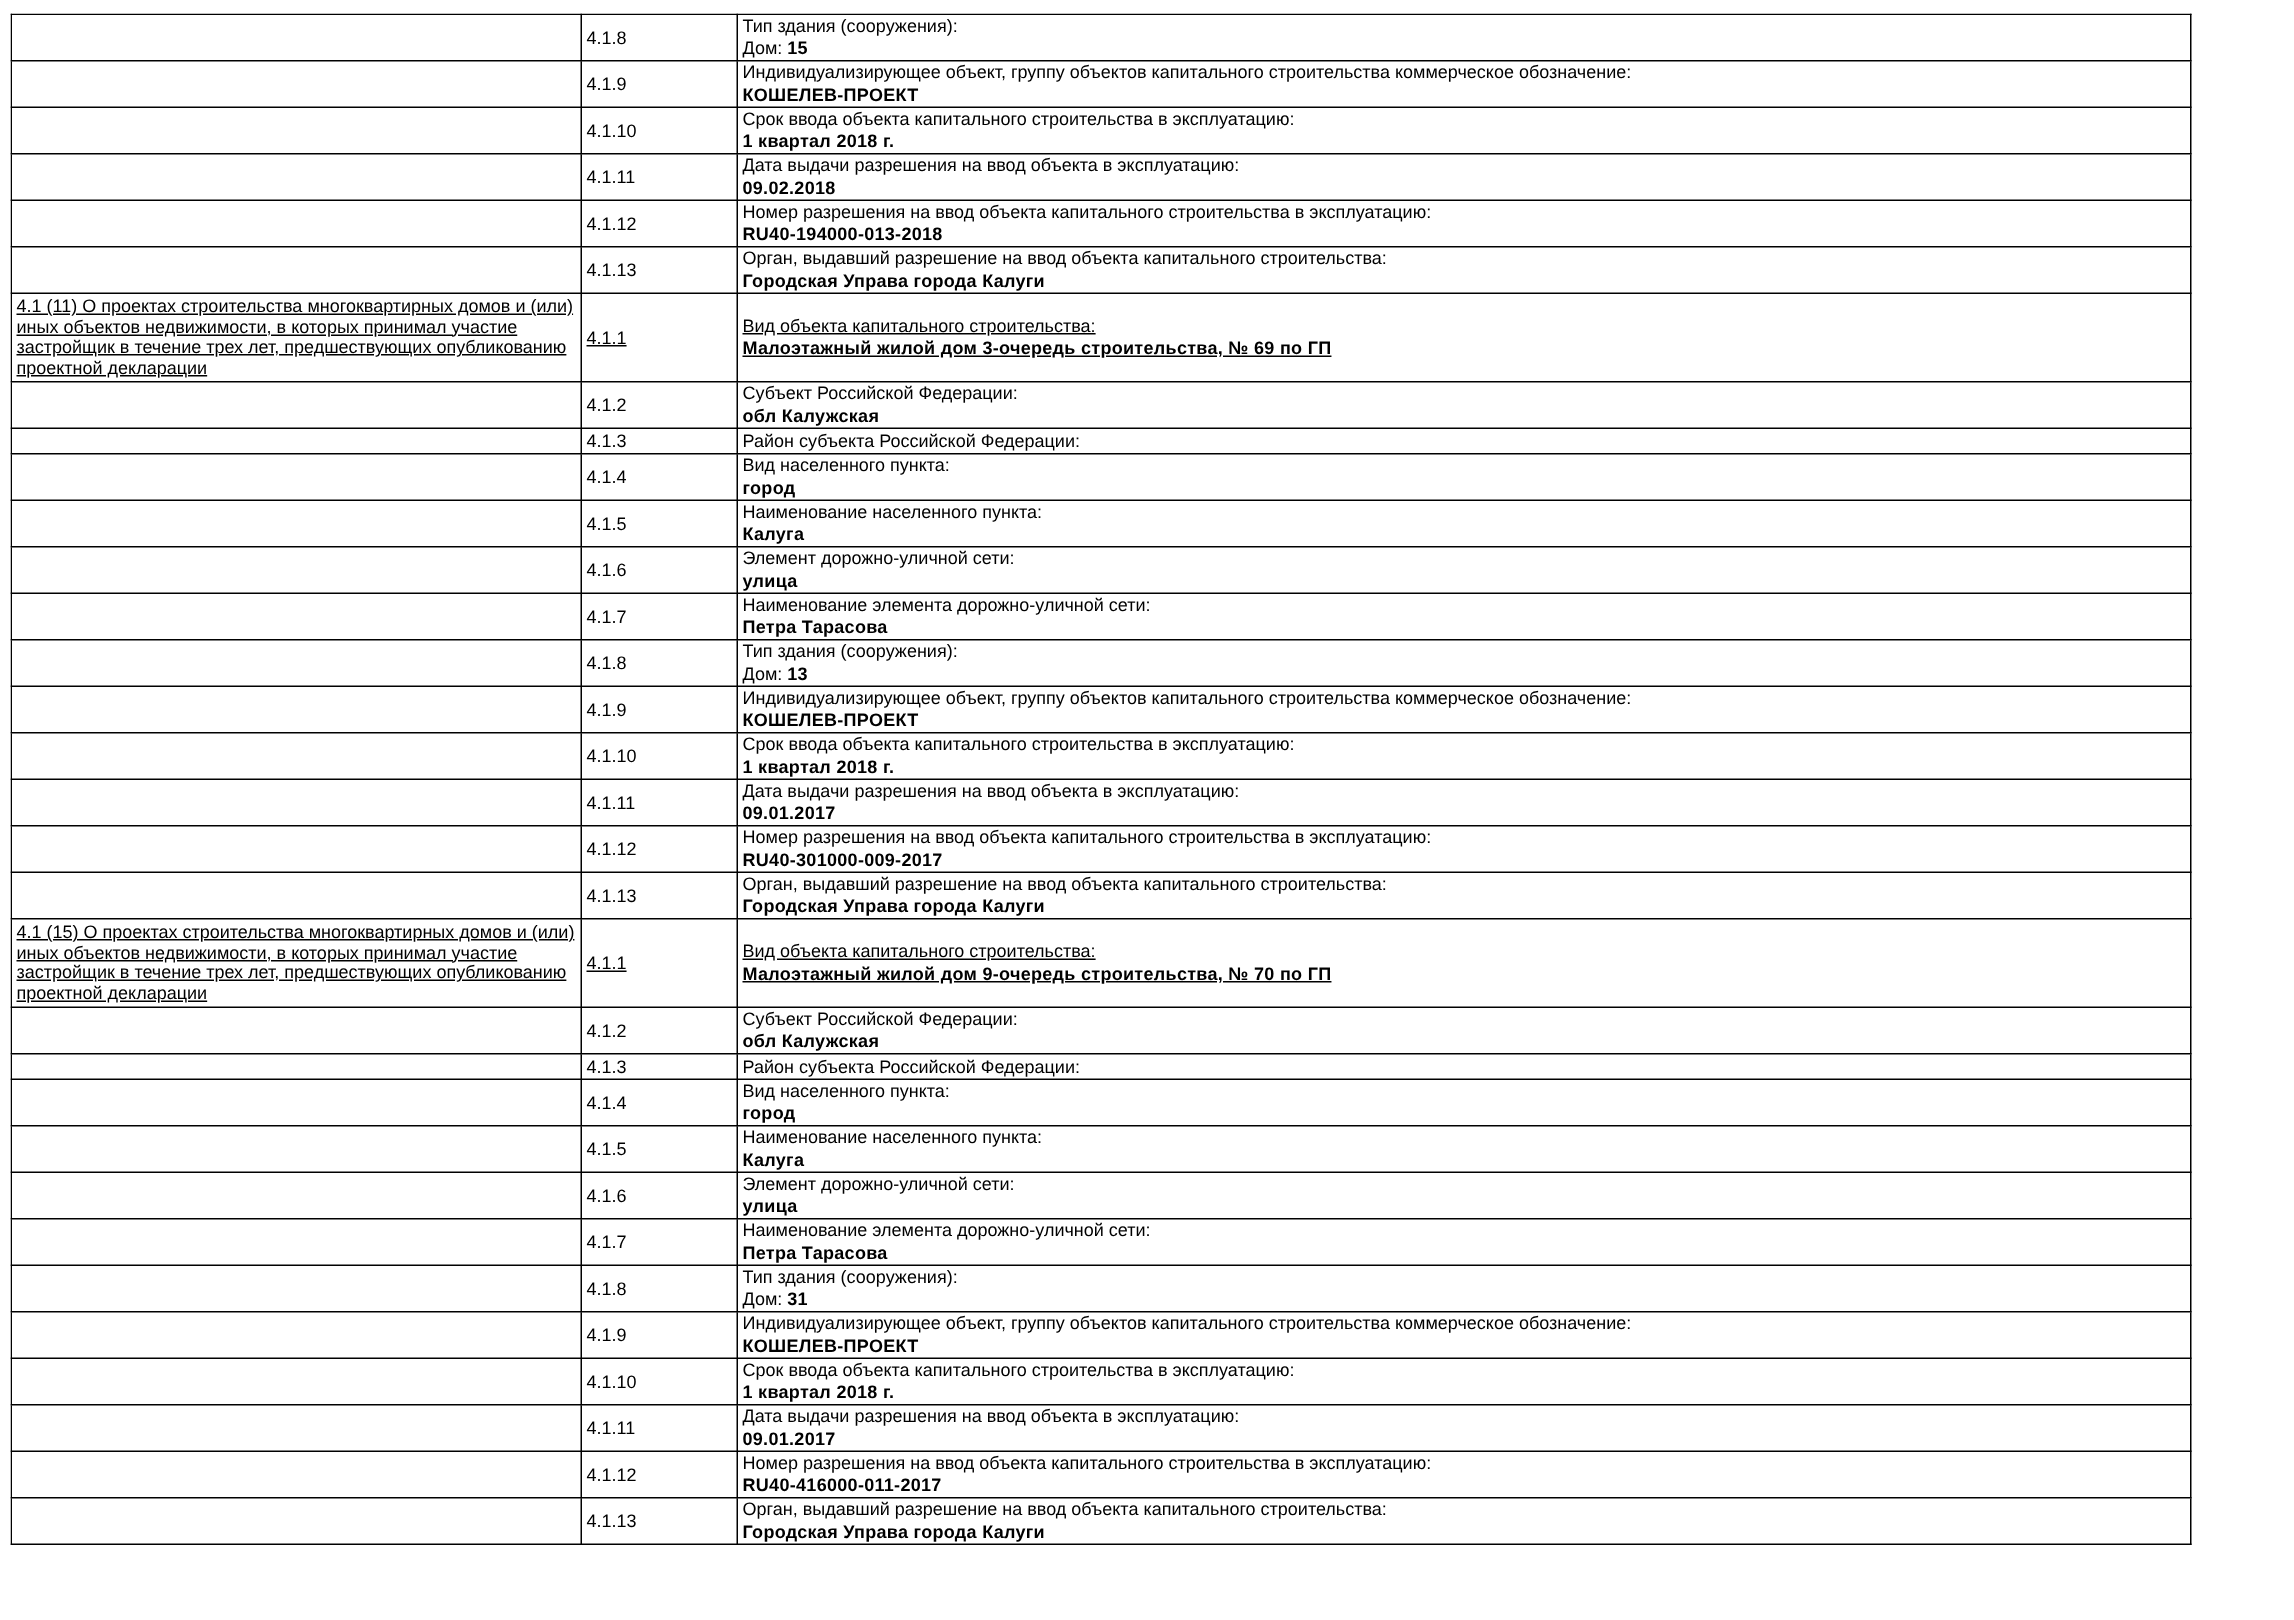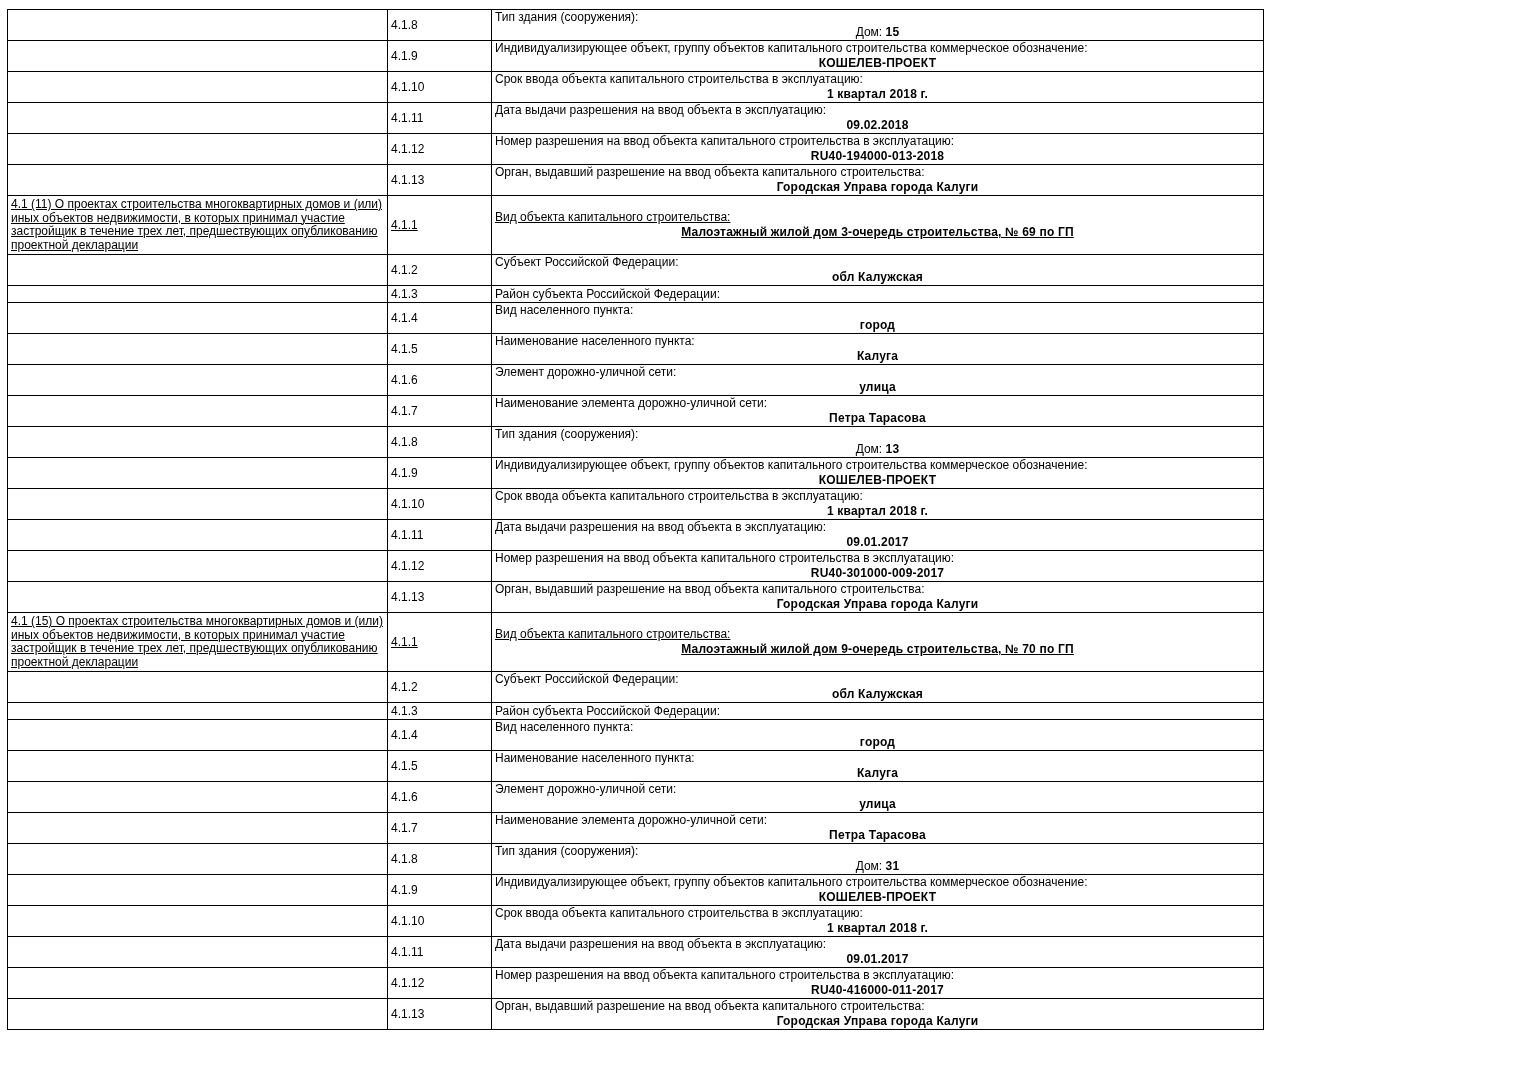--- a/index.html
+++ b/index.html
@@ -6,21 +6,21 @@
     background: #ffffff;
     color: #000000;
   }
   body {
     margin: 9px 12px 40px 7px;
     font-family: "Liberation Sans", sans-serif;
     font-size: 12px;
   }
   table[data-name="declaration-table"] {
     border-collapse: collapse;
-    width: 1257px;
+    width: 1454px;
     table-layout: fixed;
   }
   col.col-desc { width: 380px; }
   col.col-num  { width: 104px; }
   td {
     border: 1px solid #000000;
     padding: 0 3px;
     vertical-align: middle;
     overflow: hidden;
   }
@@ -35,21 +35,20 @@
   }
   .num-cell { white-space: nowrap; }
   .content-cell .label-line,
   .content-cell .value-line {
     line-height: 15px;
     white-space: nowrap;
   }
   .value-line {
     font-weight: bold;
     letter-spacing: 0.2px;
-    text-align: center;
   }
   .value-prefix {
     font-weight: normal;
     letter-spacing: 0;
   }
 </style>
 </head>
 <body>
 
 <table data-name="declaration-table">

